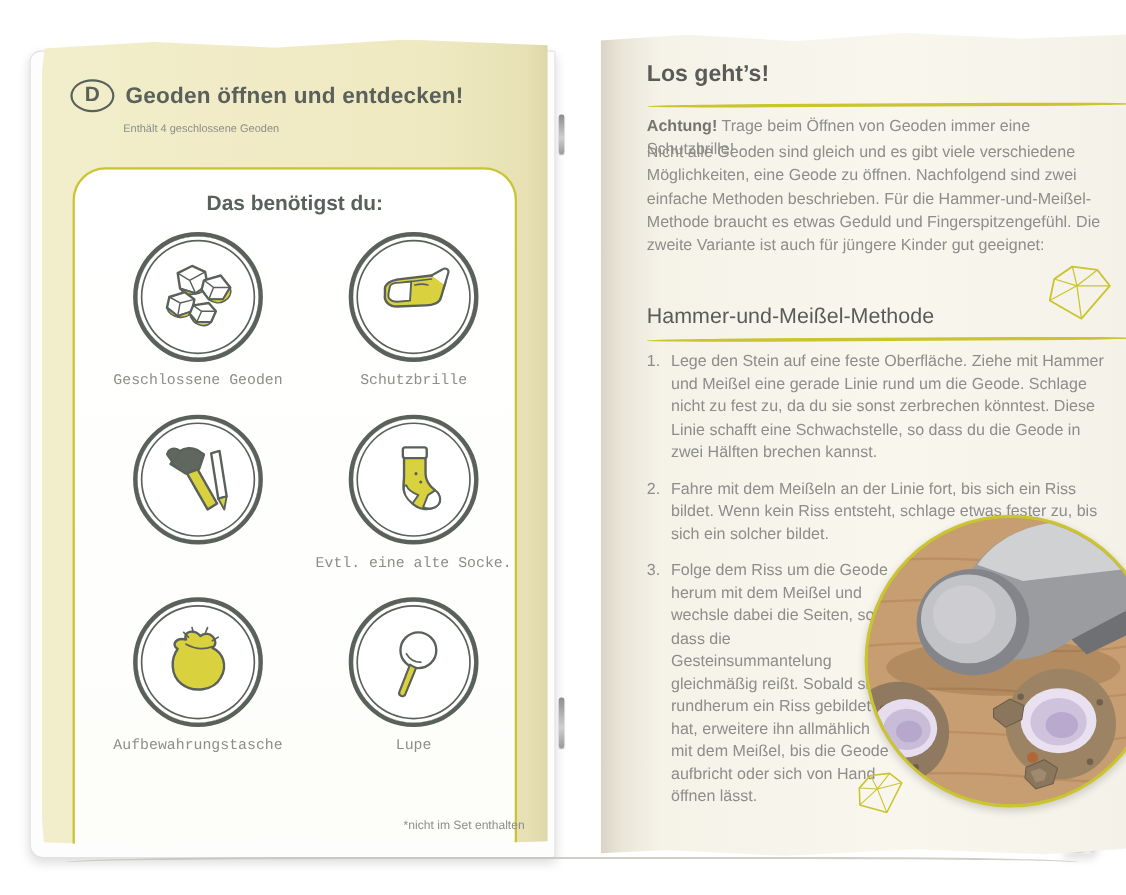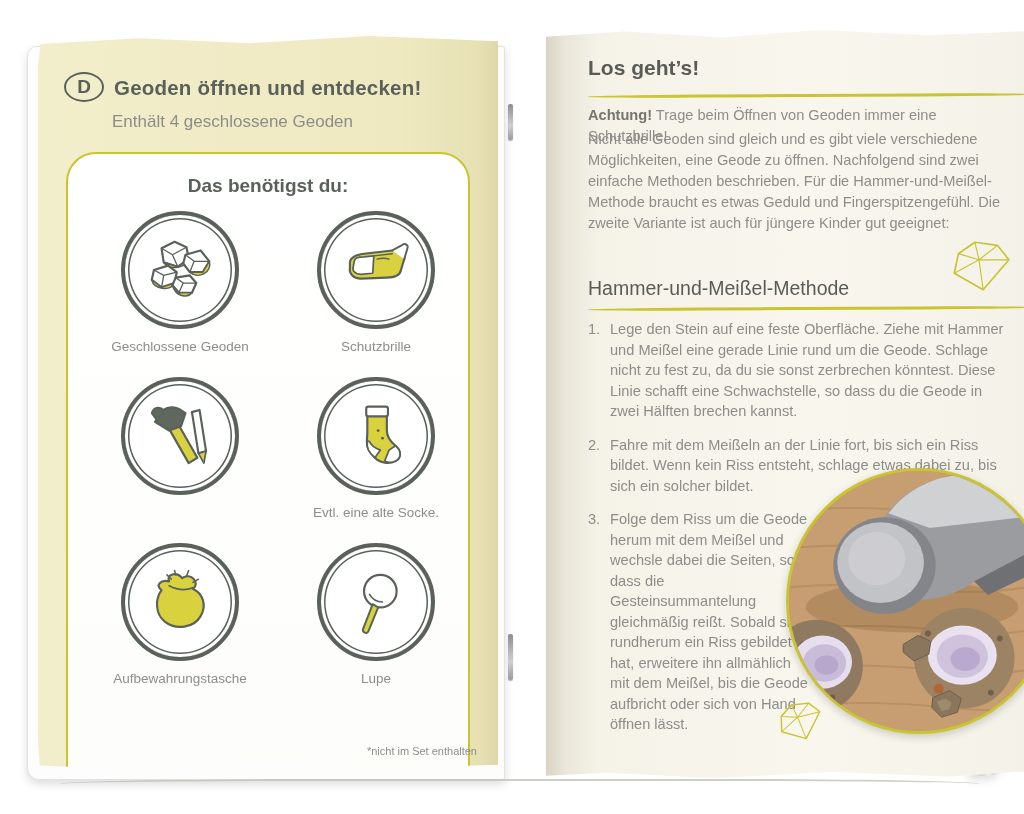--- a/index.html
+++ b/index.html
@@ -27,27 +27,27 @@
   .staple { position:absolute; width:5px; background:linear-gradient(180deg,#8d8d8d,#cfcfcf 60%,#9a9a9a);
     border-radius:2px; z-index:30; box-shadow:0 1px 1px rgba(0,0,0,.3); }
   .staple.s1 { left:508px; top:104px; height:36px; }
   .staple.s2 { left:508px; top:634px; height:46px; }
 
   
   .badge { position:absolute; left:26px; top:36px; width:40px; height:30px;
     border:2.5px solid #59615a; border-radius:50%; display:flex; align-items:center; justify-content:center;
     color:#59615a; font-weight:bold; font-size:19px; }
   .lp-title { position:absolute; left:76px; top:40px; font-size:20.5px; font-weight:bold; color:#59615a; letter-spacing:.2px; }
-  .lp-sub { position:absolute; left:74px; top:76px; font-size:17px; color:#8d8d89; }
+  .lp-sub { position:absolute; left:74px; top:76px; font-size:10px; color:#8d8d89; }
   .need-box { position:absolute; left:28px; top:116px; width:404px; height:665px;
     background:linear-gradient(180deg,#ffffff 0%,#fdfdfa 100%);
     border:2.5px solid #c9c42f; border-radius:30px; overflow:hidden; }
   .need-heading { margin-top:21px; text-align:center; font-size:19px; font-weight:bold; color:#59615a; }
   .items { display:grid; grid-template-columns:1fr 1fr; row-gap:22px; margin-top:14px; padding:0 6px 0 14px; justify-items:center; }
-  .item { display:flex; flex-direction:column; align-items:center; width:196px; }
+  .item { display:flex; flex-direction:column; align-items:center; width:196px;font-family:Liberation Mono, monospace; }
   .item-circle { width:118px; height:118px; border-radius:50%; border:4.5px solid #59615a; background:#fff;
     box-shadow: inset 0 0 0 3px #ffffff, inset 0 0 0 4.5px #59615a;
     display:flex; align-items:center; justify-content:center; }
   .item-circle svg { width:76px; height:76px; }
   .item-label { margin-top:9px; font-size:13.5px; line-height:17px; color:#8d8d89; text-align:center; }
   .footnote { position:absolute; right:21px; top:709px; font-size:11px; color:#8d8d89;text-align:right; }
 
   
   .rp-h1 { position:absolute; left:42px; top:26px; font-size:21px; font-weight:bold; color:#595c56; }
   .rule { position:absolute; left:42px; right:5px; height:3px; background:#c9c42f; border-radius:50%/3px; transform:rotate(-.3deg); }
@@ -193,21 +193,21 @@
     </svg>
     <div class="rule r2"></div>
 
     <div class="steps">
       <div class="step">
         <span class="num">1.</span>
         <p>Lege den Stein auf eine feste Oberfläche. Ziehe mit Hammer und Meißel eine gerade Linie rund um die Geode. Schlage nicht zu fest zu, da du sie sonst zerbrechen könntest. Diese Linie schafft eine Schwachstelle, so dass du die Geode in zwei Hälften brechen kannst.</p>
       </div>
       <div class="step">
         <span class="num">2.</span>
-        <p>Fahre mit dem Meißeln an der Linie fort, bis sich ein Riss bildet. Wenn kein Riss entsteht, schlage etwas dabei zu, bis sich ein solcher bildet.</p>
+        <p>Fahre mit dem Meißeln an der Linie fort, bis sich ein Riss bildet. Wenn kein Riss entsteht, schlage etwas fester zu, bis sich ein solcher bildet.</p>
       </div>
       <div class="step narrow">
         <span class="num">3.</span>
         <p>Folge dem Riss um die Geode herum mit dem Meißel und wechsle dabei die Seiten, so dass die Gesteinsummantelung gleichmäßig reißt. Sobald sich rundherum ein Riss gebildet hat, erweitere ihn allmählich mit dem Meißel, bis die Geode aufbricht oder sich von Hand öffnen lässt.</p>
       </div>
     </div>
 
     <div class="photo">
       <svg viewBox="0 0 264 264">
         <rect width="264" height="264" fill="#c69e71"></rect>

